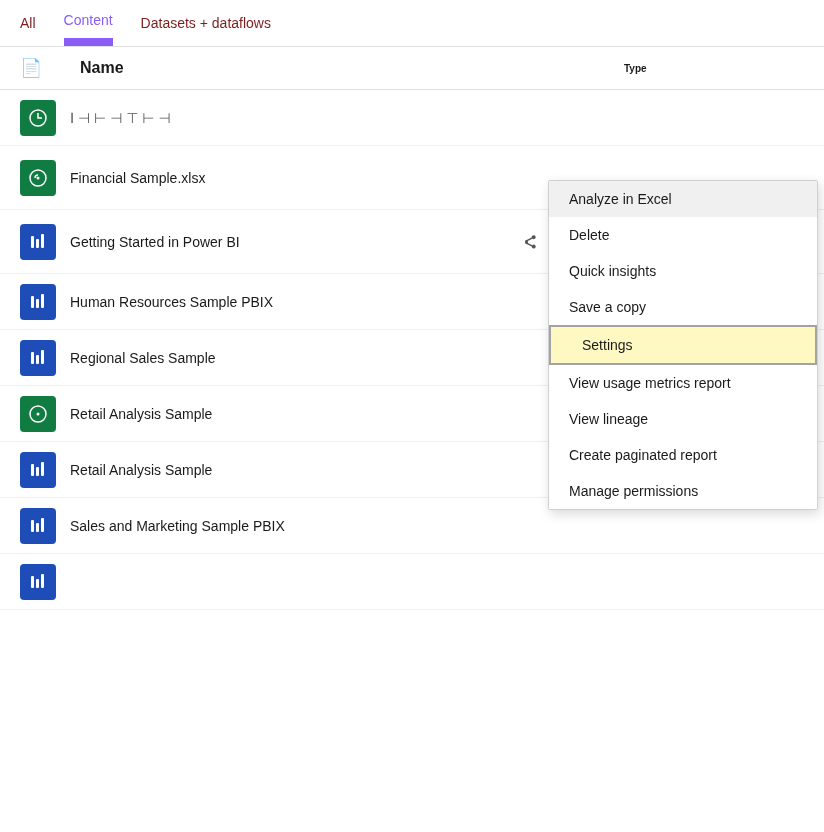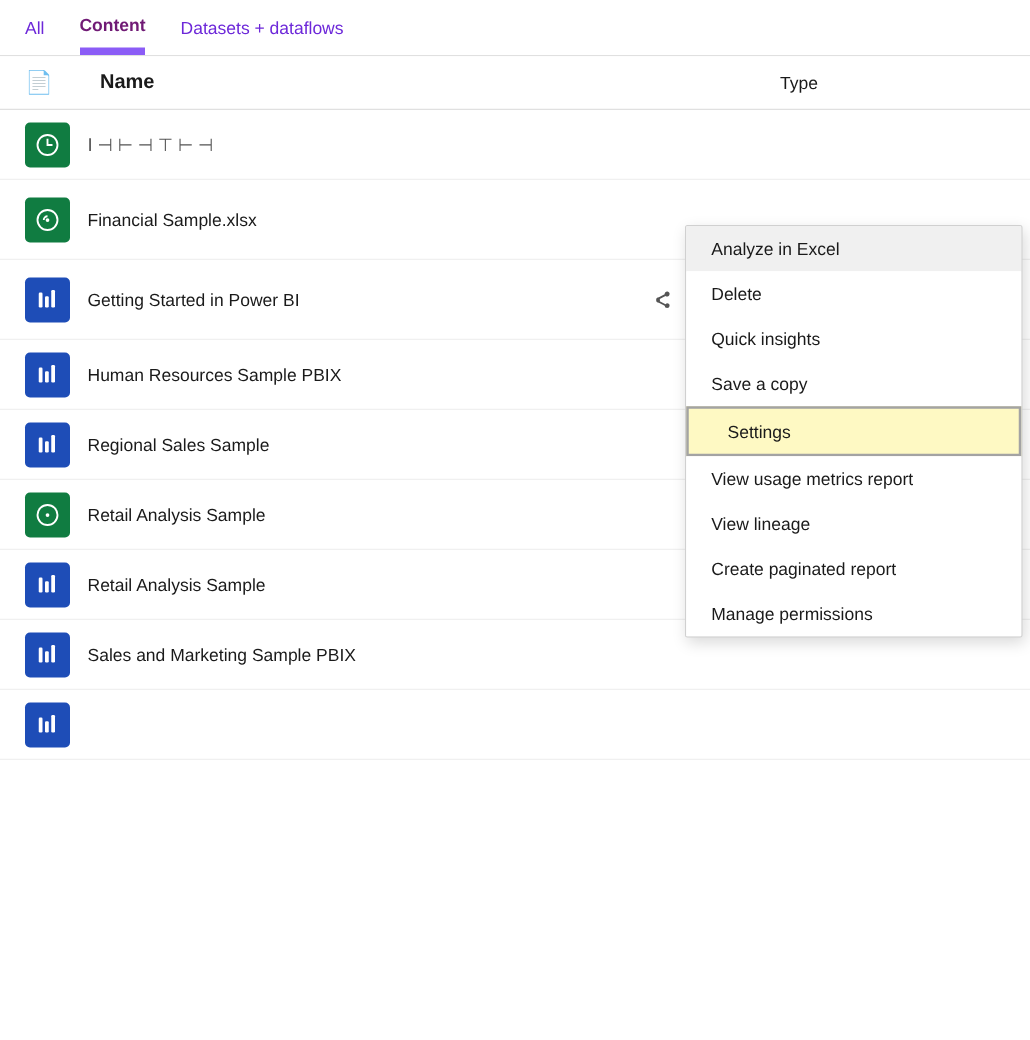--- a/index.html
+++ b/index.html
@@ -15,45 +15,45 @@
     
     .tabs {
       display: flex;
       align-items: center;
       padding: 12px 20px 0 20px;
       gap: 28px;
       border-bottom: 1px solid #e0e0e0;
     }
     .tab {
       font-size: 14px;
-      color: #6d28d9;
+      color: #7f1d1d;
       padding-bottom: 10px;
       cursor: pointer;
       border-bottom: 2px solid transparent;
     }
     .tab.active {
-      color: #701a75;
-      font-weight: 700;
-      border-bottom: 6px solid #8b5cf6;
+      color: #8b5cf6;
+      font-weight: 400;
+      border-bottom: 8px solid #8b5cf6;
     }
 
     
     .table-container {
       padding: 0;
     }
     .table-header {
       display: flex;
       align-items: center;
       padding: 10px 20px;
       border-bottom: 1px solid #e0e0e0;
       background: #fff;
     }
     .col-icon { width: 60px; flex-shrink: 0; }
     .col-name { flex: 1; font-size: 16px; font-weight: 600; color: #1a1a1a; }
-    .col-type { width: 180px; flex-shrink: 0; font-size: 14px; font-weight: 400; color: #1a1a1a; text-align: left; }
+    .col-type { width: 180px; flex-shrink: 0; font-size: 10px; font-weight: 700; color: #1a1a1a; text-align: left; }
 
     .table-row {
       display: flex;
       align-items: center;
       padding: 8px 20px;
       border-bottom: 1px solid #f0f0f0;
       min-height: 56px;
       position: relative;
     }
     .table-row.active-row { background: #fff; }

